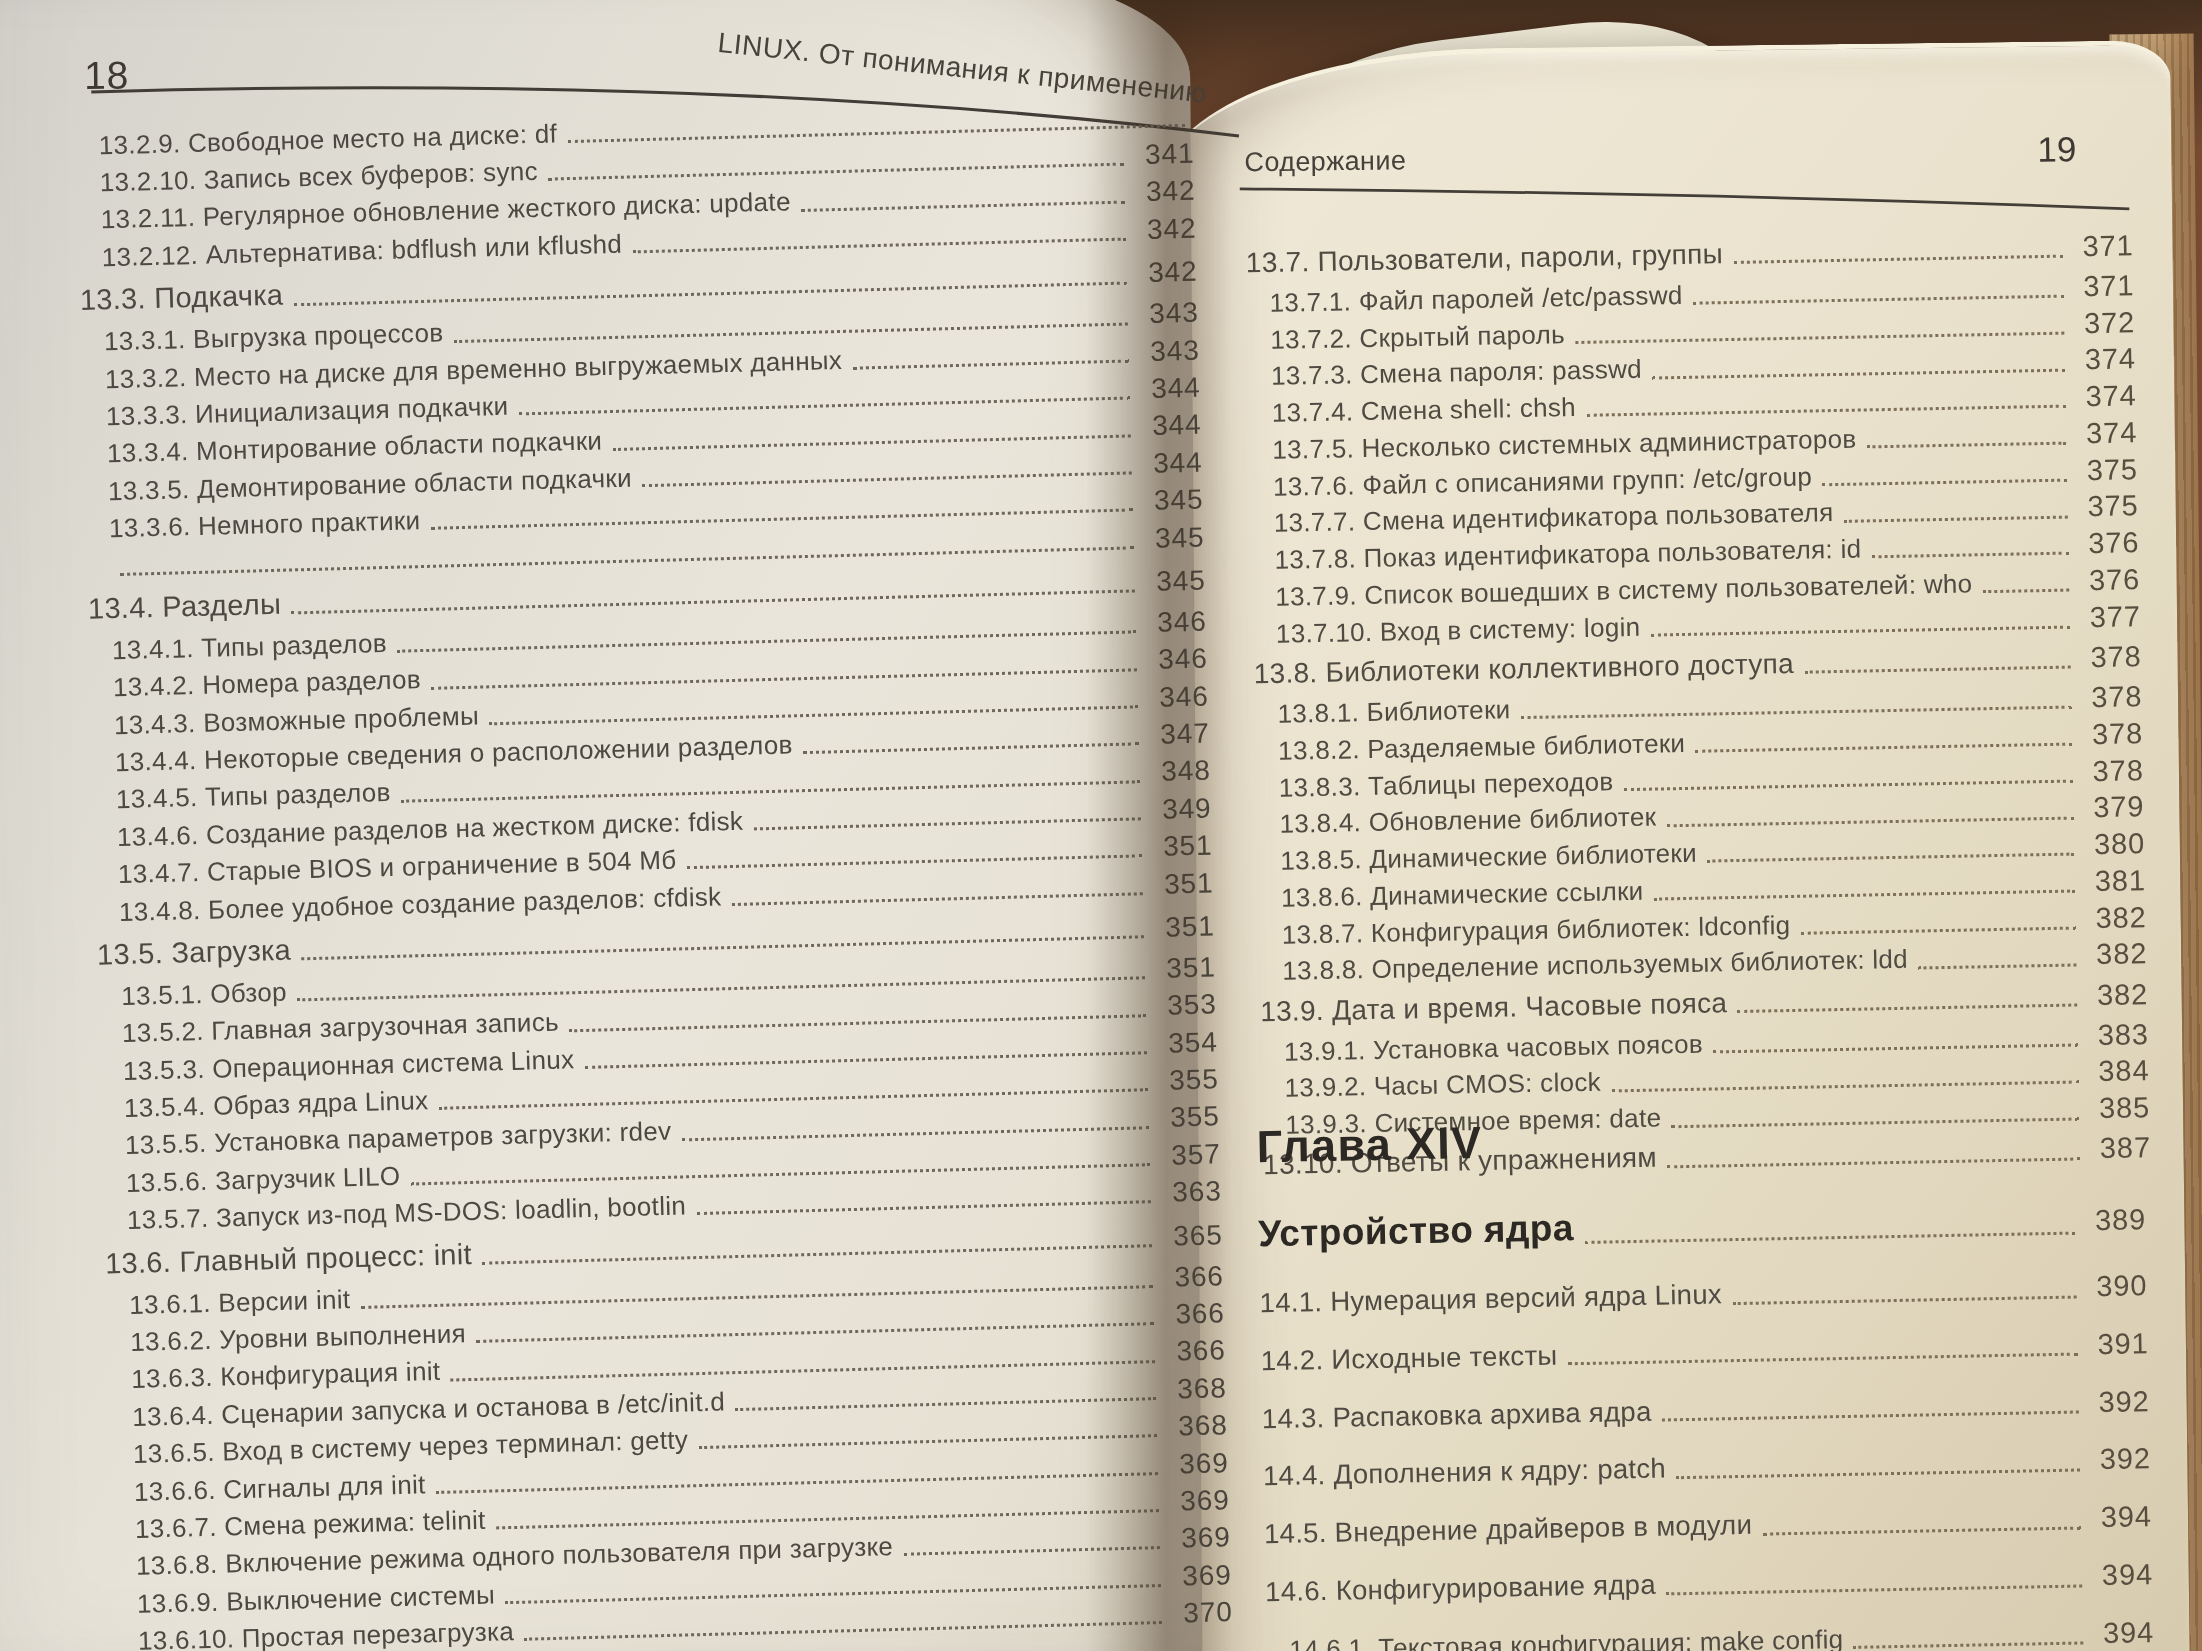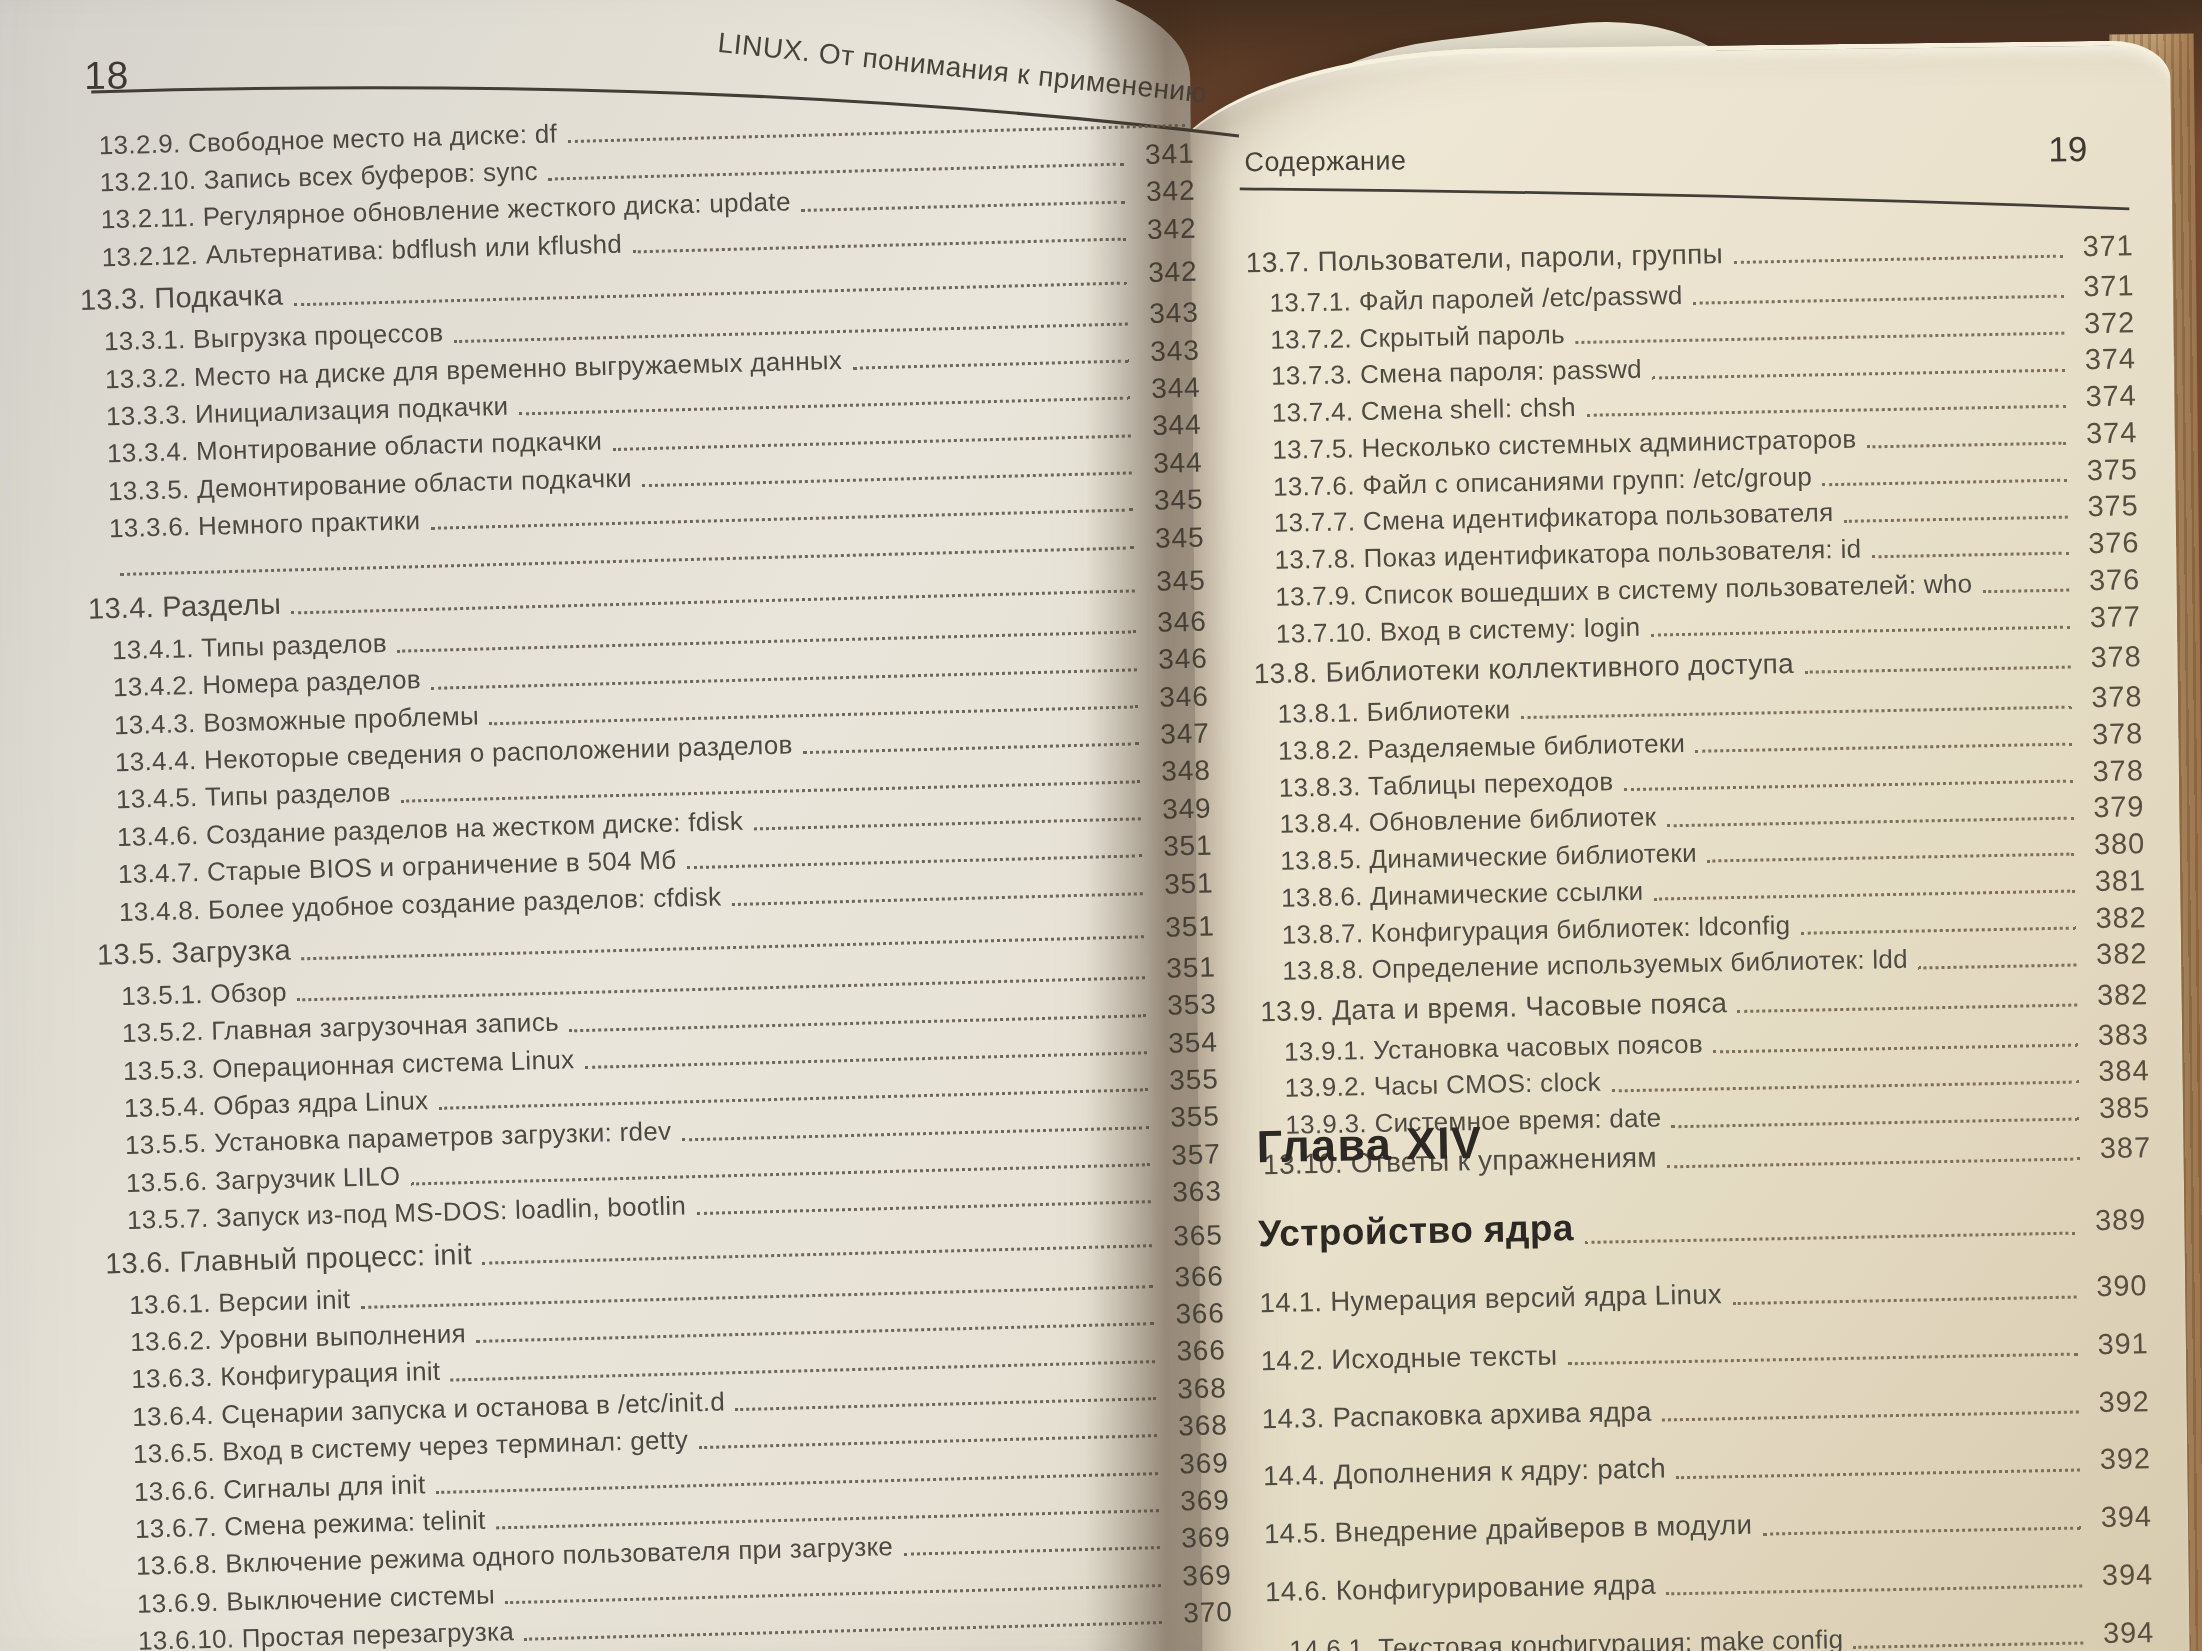--- a/index.html
+++ b/index.html
@@ -46,21 +46,21 @@
   .gutter-shadow{position:absolute;left:1086px;top:0;width:146px;height:1652px;z-index:9;
     background:linear-gradient(90deg,rgba(60,40,22,0) 0%,rgba(60,40,22,.22) 42%,rgba(60,40,22,.30) 55%,rgba(60,40,22,.10) 78%,rgba(60,40,22,0) 100%);
     pointer-events:none;}
 
   
   .lp-pagenum{position:absolute;left:119px;top:79px;font-size:39px;color:#3e3a33;letter-spacing:0.9px;text-align:center;}
   .lp-title{position:absolute;left:755px;top:57px;font-size:28px;color:#47423a;
     white-space:nowrap;letter-spacing:0.5px;transform:rotate(6.4deg);transform-origin:left top;}
   .lp-rule{position:absolute;left:120px;top:112px;}
   .rp-header{position:absolute;left:83px;top:91px;font-size:27px;color:#45403a;letter-spacing:0.4px;}
-  .rp-pagenum{position:absolute;right:84px;top:83px;font-size:35px;color:#3e3a33;text-align:right;}
+  .rp-pagenum{position:absolute;right:95px;top:83px;font-size:35px;color:#3e3a33;text-align:right;}
   .rp-rule{position:absolute;left:76px;top:129px;}
 
   
   .toc{position:absolute;display:block;}
   .lp-content{left:110px;top:157px;width:1118px;transform:rotate(-1.05deg);transform-origin:top left;color:#4d4841;}
   .rp-content{left:83px;top:182px;width:888px;transform:rotate(-0.4deg);transform-origin:top left;color:#4f4a42;}
 
   .toc-row{display:flex;align-items:baseline;font-size:26px;line-height:1.12;margin-bottom:6px;
     letter-spacing:0.3px;}
   .rp-content .toc-row{font-size:26px;margin-bottom:4.3px;}

